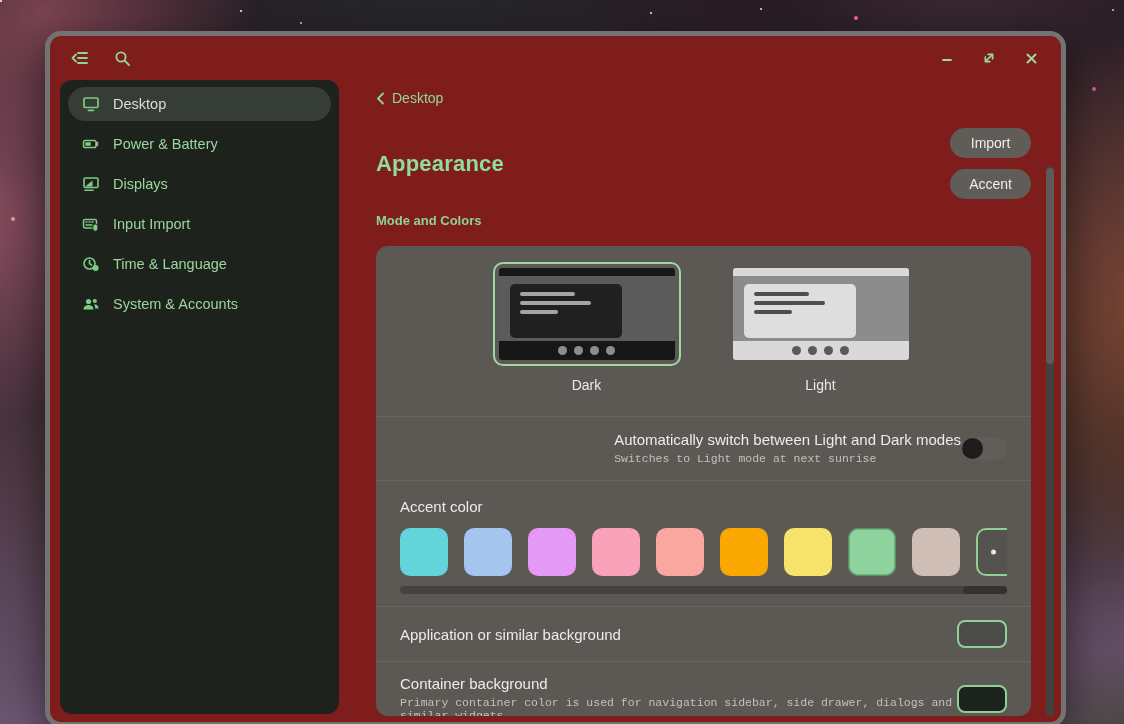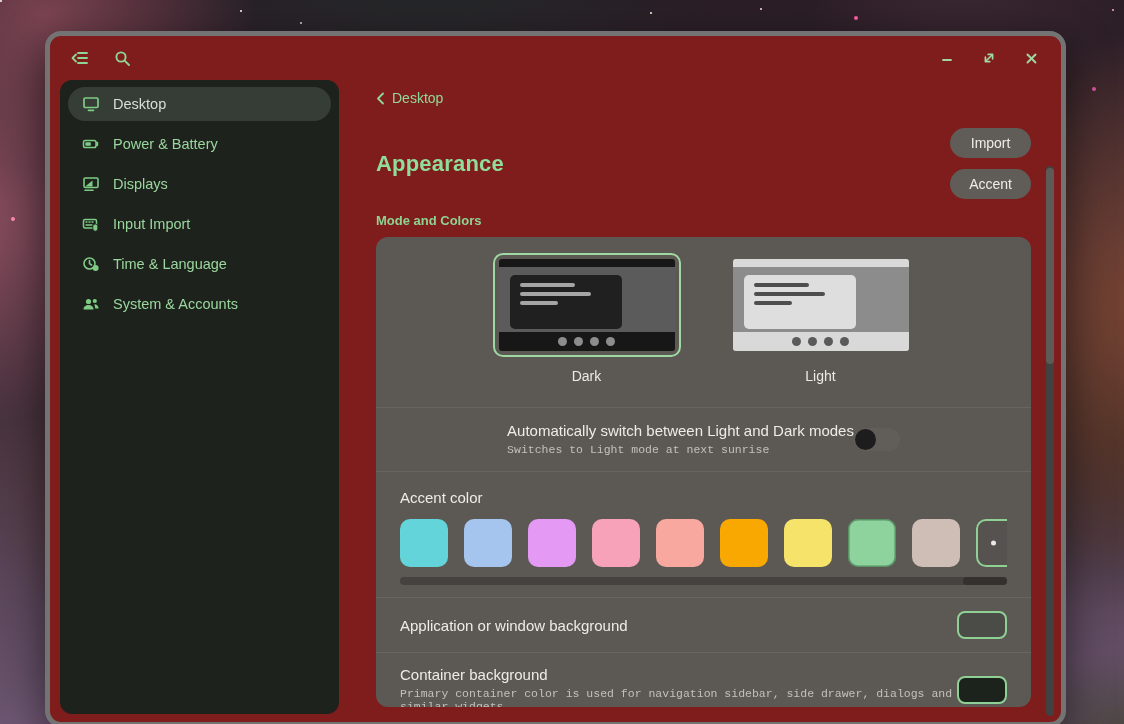--- a/index.html
+++ b/index.html
@@ -62,21 +62,21 @@
   .content { flex:1; position:relative; padding:10px 0 0 37px; }
   .breadcrumb { display:flex; align-items:center; gap:7px; color:#93d798; font-size:14px; cursor:pointer; width:fit-content; }
   .header-row { display:flex; align-items:center; justify-content:space-between; margin-top:22px; width:655px; }
   .page-title { font-size:22px; font-weight:600; color:#90dc9a; letter-spacing:.2px; }
   .hdr-buttons { display:flex; gap:11px;flex-direction:column; }
   .pill-btn { background:#605d59; color:#efede9; font-size:14px; padding:7px 19px; border-radius:17px;
     border:none; cursor:pointer; font-family:inherit; }
 
   .section-label { margin-top:14px; font-size:13px; font-weight:700; color:#8ed392; }
 
-  .card { margin-top:9px; width:655px; height:470px; background:#5c5854; border-radius:12px; overflow:hidden; }
+  .card { margin-top:18px; width:655px; height:470px; background:#5c5854; border-radius:12px; overflow:hidden; }
 
   .mode-row { height:170px; display:flex; justify-content:center; align-items:flex-start; gap:46px; padding-top:16px; }
   .mode-tile { display:flex; flex-direction:column; align-items:center; cursor:pointer; }
   .preview { width:188px; height:104px; border:2px solid transparent; border-radius:10px; padding:4px; }
   .preview.selected { border-color:#9fd8a2; }
   .screen { width:100%; height:100%; border-radius:3px; overflow:hidden; display:flex; flex-direction:column; }
   .screen .topbar { height:8px; }
   .screen .desk { flex:1; position:relative; }
   .screen .panel { position:absolute; left:11px; top:8px; width:112px; height:54px; border-radius:5px; padding:8px 10px; }
   .screen .ln { height:4px; border-radius:2px; margin-bottom:5px; }
@@ -90,21 +90,21 @@
   .screen.light { background:#8c8c8c; }
   .screen.light .topbar, .screen.light .dock { background:#d9d9d9; }
   .screen.light .panel { background:#dedede; }
   .screen.light .ln { background:#4e4e4e; }
   .screen.light .dot { background:#5a5a5a; }
   .ln.l1 { width:60%; } .ln.l2 { width:78%; } .ln.l3 { width:42%; }
   .mode-label { margin-top:11px; color:#eceae6; font-size:14px; }
 
   .divider { height:1px; background:rgba(255,255,255,.08); }
 
-  .toggle-row { display:flex; align-items:center; justify-content:center; padding:14px 24px 15px; }
+  .toggle-row { display:flex; align-items:center; justify-content:flex-end; padding:14px 24px 15px; }
   .row-title { font-size:15px; color:#eeece8; }
   .row-sub { font-size:11.5px; color:#c3c0bc; margin-top:4px;font-family:Liberation Mono, monospace; }
   .toggle { width:46px; height:23px; border-radius:12px; background:#615e5a; position:relative; cursor:pointer; flex:0 0 auto; }
   .toggle .knob { position:absolute; left:1px; top:1px; width:21px; height:21px; border-radius:50%; background:#1d1d1d; }
 
   .accent-row { padding:17px 24px 12px; }
   .swatch-row { display:flex; gap:16px; margin-top:13px; height:48px; overflow:hidden; }
   .swatch { width:48px; height:48px; border-radius:10px; flex:0 0 auto; cursor:pointer; }
   .swatch.selected { box-shadow:inset 0 0 0 1.5px rgba(45,95,55,.55); }
   .swatch.partial { border:2px solid #8fd094; position:relative; }
@@ -316,21 +316,21 @@
               </div>
             </div>
           <div class="hscroll">
             <div class="thumb"></div>
           </div>
         </div>
 
         <div class="divider"></div>
 
         <div class="value-row">
-          <div class="row-title">Application or window background</div>
+          <div class="row-title">Application or similar background</div>
           <div class="chip" style="background: rgb(75, 76, 71);"></div>
         </div>
 
         <div class="divider"></div>
 
         <div class="value-row">
           <div>
             <div class="row-title">Container background</div>
             <div class="row-sub">Primary container color is used for navigation sidebar, side drawer, dialogs and similar widgets.</div>
           </div>

